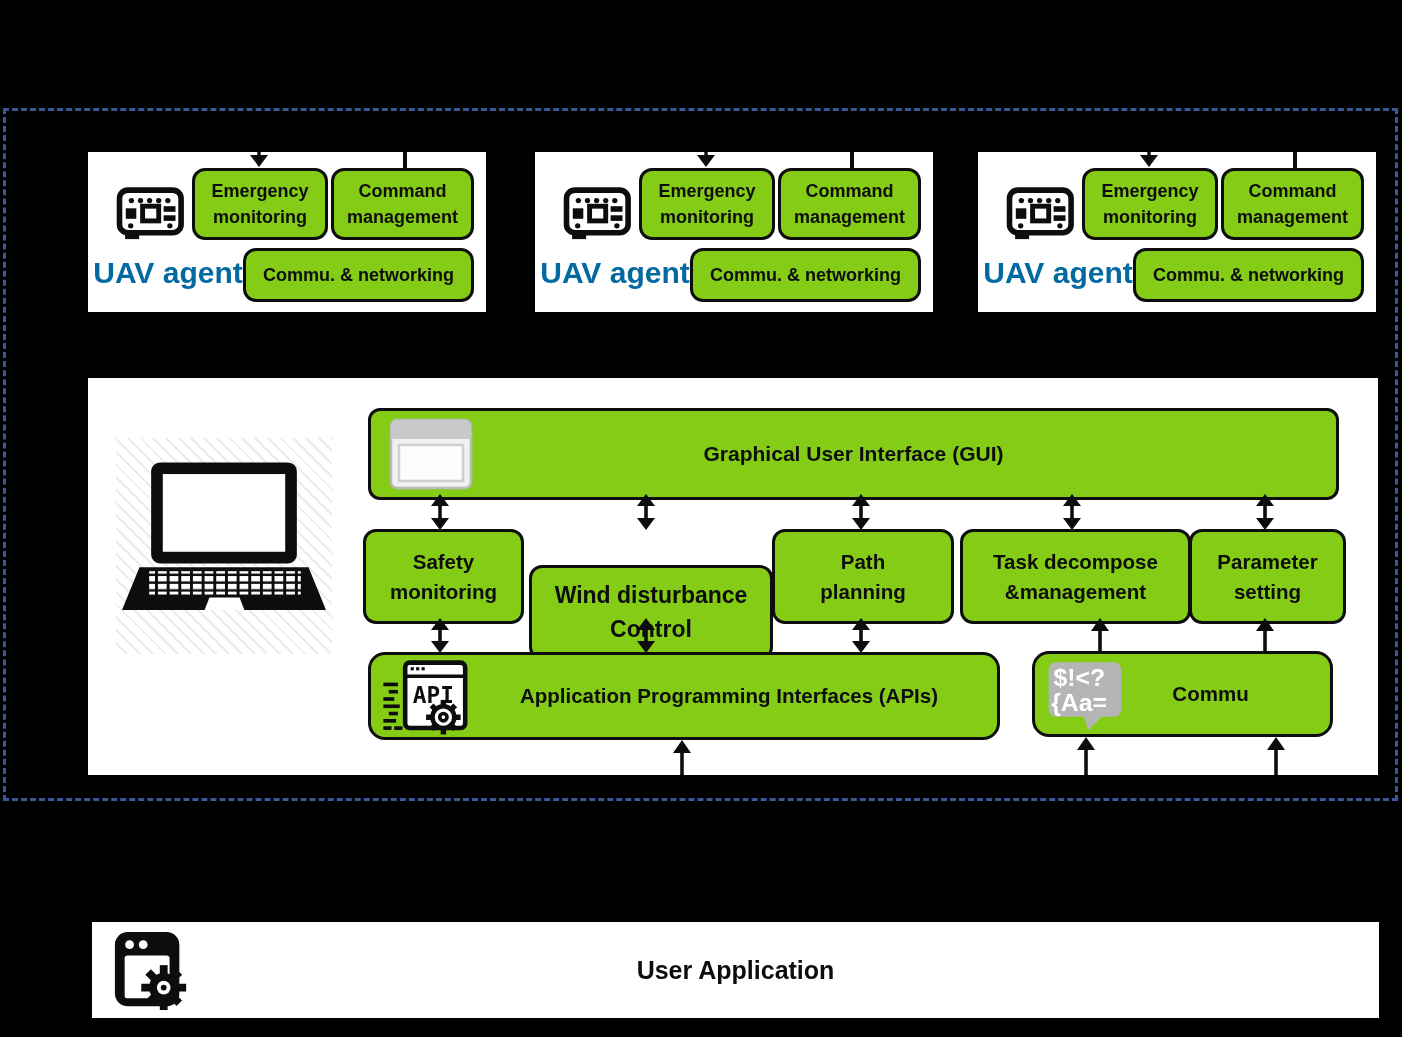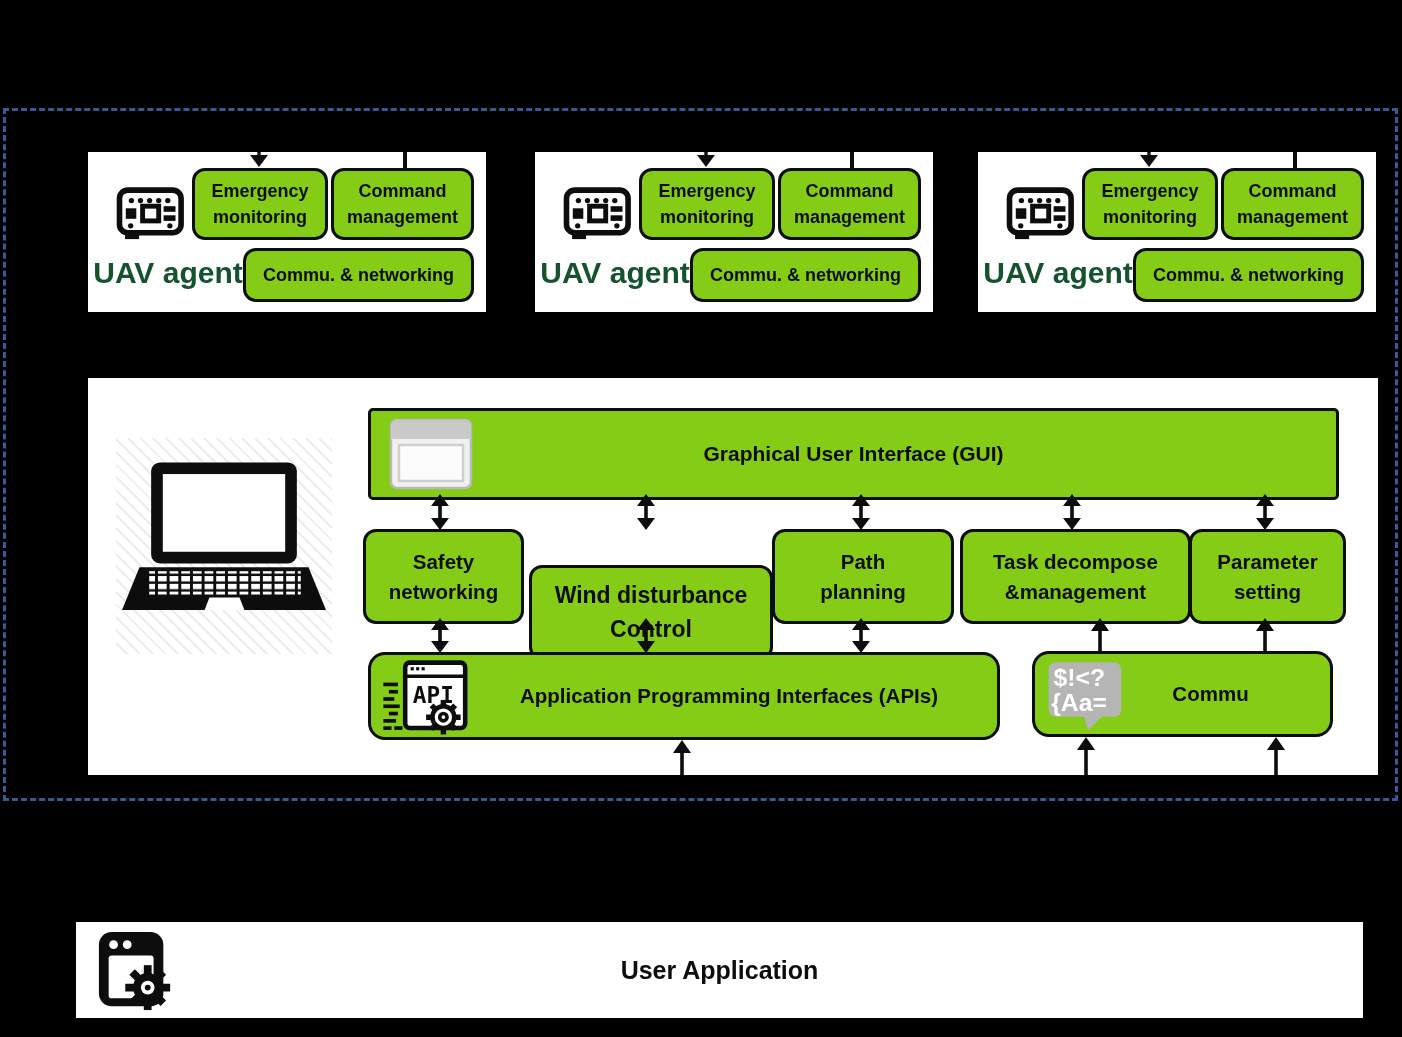--- a/index.html
+++ b/index.html
@@ -6,21 +6,21 @@
   .stage{position:relative;width:1402px;height:1037px;background:#000;
          font-family:"Liberation Sans",sans-serif;color:#111;overflow:hidden;}
   .abs{position:absolute;}
   .dashed-region{position:absolute;left:3px;top:108px;width:1389px;height:687px;
                  border:3px dashed #3a5796;}
   .white-card{position:absolute;background:#fff;}
   .rbox{position:absolute;background:#84cc16;border:3px solid #0d0d0d;border-radius:13px;
         display:flex;align-items:center;justify-content:center;text-align:center;
         font-weight:700;white-space:pre-line;line-height:1.45;color:#0d0d0d;}
   .agent-title{position:absolute;font-weight:700;font-size:30px;line-height:1.15;
-               text-align:center;color:#14532d;}
+               text-align:center;color:#0369a1;}
   .big-label{position:absolute;font-weight:700;text-align:center;color:#0d0d0d;}
   .hatch{position:absolute;background:repeating-linear-gradient(45deg,#ffffff 0 7px,#ececec 7px 9px);}
   .stem{position:absolute;background:#0d0d0d;}
   svg{display:block;}
 </style>
 </head>
 <body>
 
 <div class="stage">
 
@@ -122,31 +122,31 @@
       <path d="M18 112 L192 112 L210 156 L0 156 Z" fill="#0d0d0d"></path>
       <defs>
           <pattern id="kbp" width="12" height="8" patternUnits="userSpaceOnUse">
             <rect x="1" y="1" width="9" height="5.5" fill="#fff"></rect>
           </pattern>
         </defs>
       <rect x="28" y="116" width="156" height="24" fill="url(#kbp)"></rect>
       <path d="M90 143 L121 143 L126 156 L85 156 Z" fill="#fff"></path>
     </svg>
 
-    <div class="rbox" style="left:280px;top:30px;width:965px;height:86px;font-size:21px;border-radius:5px;">
+    <div class="rbox" style="left:280px;top:30px;width:965px;height:86px;font-size:21px;border-radius:12px;">
       <svg class="abs" style="left:18px;top:7px;" width="84" height="72" viewBox="0 0 84 72">
         <rect x="2" y="2" width="80" height="68" rx="6" fill="#f1f1f1" stroke="#b9b9b9" stroke-width="2.5"></rect>
         <path d="M2 8 a6 6 0 0 1 6 -6 h68 a6 6 0 0 1 6 6 v13 H2 Z" fill="#c9c9c9"></path>
         <rect x="10" y="27" width="64" height="36" fill="#fcfcfc" stroke="#cfcfcf" stroke-width="2.5"></rect>
       </svg>
       <span>Graphical User Interface (GUI)</span>
     </div>
 
     <div class="rbox" style="left:275px;top:151px;width:155px;height:89px;font-size:20.5px;">Safety
-networking</div>
+monitoring</div>
     <div class="rbox" style="left:441px;top:151px;width:238px;height:89px;font-size:23px;margin-top:36px;">Wind disturbance
 Control</div>
     <div class="rbox" style="left:684px;top:151px;width:176px;height:89px;font-size:20.5px;text-align:center;">Path
 planning</div>
     <div class="rbox" style="left:872px;top:151px;width:225px;height:89px;font-size:20.5px;text-align:center;">Task decompose
 &amp;management</div>
     <div class="rbox" style="left:1101px;top:151px;width:151px;height:89px;font-size:20.5px;">Parameter
 setting</div>
 
     <div class="rbox" style="left:280px;top:274px;width:632px;height:88px;font-size:20.5px;border-radius:17px;padding-left:90px;box-sizing:border-box;">
@@ -247,21 +247,21 @@
     <svg class="abs" style="left:986px;top:359px;" width="24" height="38" viewBox="0 0 24 38">
         <line x1="12" y1="10" x2="12" y2="38" stroke="#0d0d0d" stroke-width="3.6"></line>
         <polygon points="12,0 3,13 21,13" fill="#0d0d0d"></polygon>
       </svg>
     <svg class="abs" style="left:1176px;top:359px;" width="24" height="38" viewBox="0 0 24 38">
         <line x1="12" y1="10" x2="12" y2="38" stroke="#0d0d0d" stroke-width="3.6"></line>
         <polygon points="12,0 3,13 21,13" fill="#0d0d0d"></polygon>
       </svg>
   </div>
 
-  <div class="white-card" style="left:76px;top:922px;width:1287px;height:96px;display:flex;align-items:center;justify-content:center;">
+  <div class="white-card" style="left:92px;top:922px;width:1287px;height:96px;display:flex;align-items:center;justify-content:center;">
     <svg class="abs" style="left:20px;top:8px;" width="80" height="82" viewBox="0 0 80 84">
       <rect x="2" y="2" width="66" height="76" rx="13" fill="#0d0d0d"></rect>
       <circle cx="17" cy="15" r="4.5" fill="#fff"></circle>
         <circle cx="31" cy="15" r="4.5" fill="#fff"></circle>
       <rect x="12" y="26" width="46" height="44" rx="3" fill="#fff"></rect>
       <g stroke="#0d0d0d" stroke-width="8">
         <line x1="52" y1="36" x2="52" y2="82"></line>
           <line x1="29" y1="59" x2="75" y2="59"></line>
         <line x1="36" y1="43" x2="68" y2="75"></line>
           <line x1="68" y1="43" x2="36" y2="75"></line>

